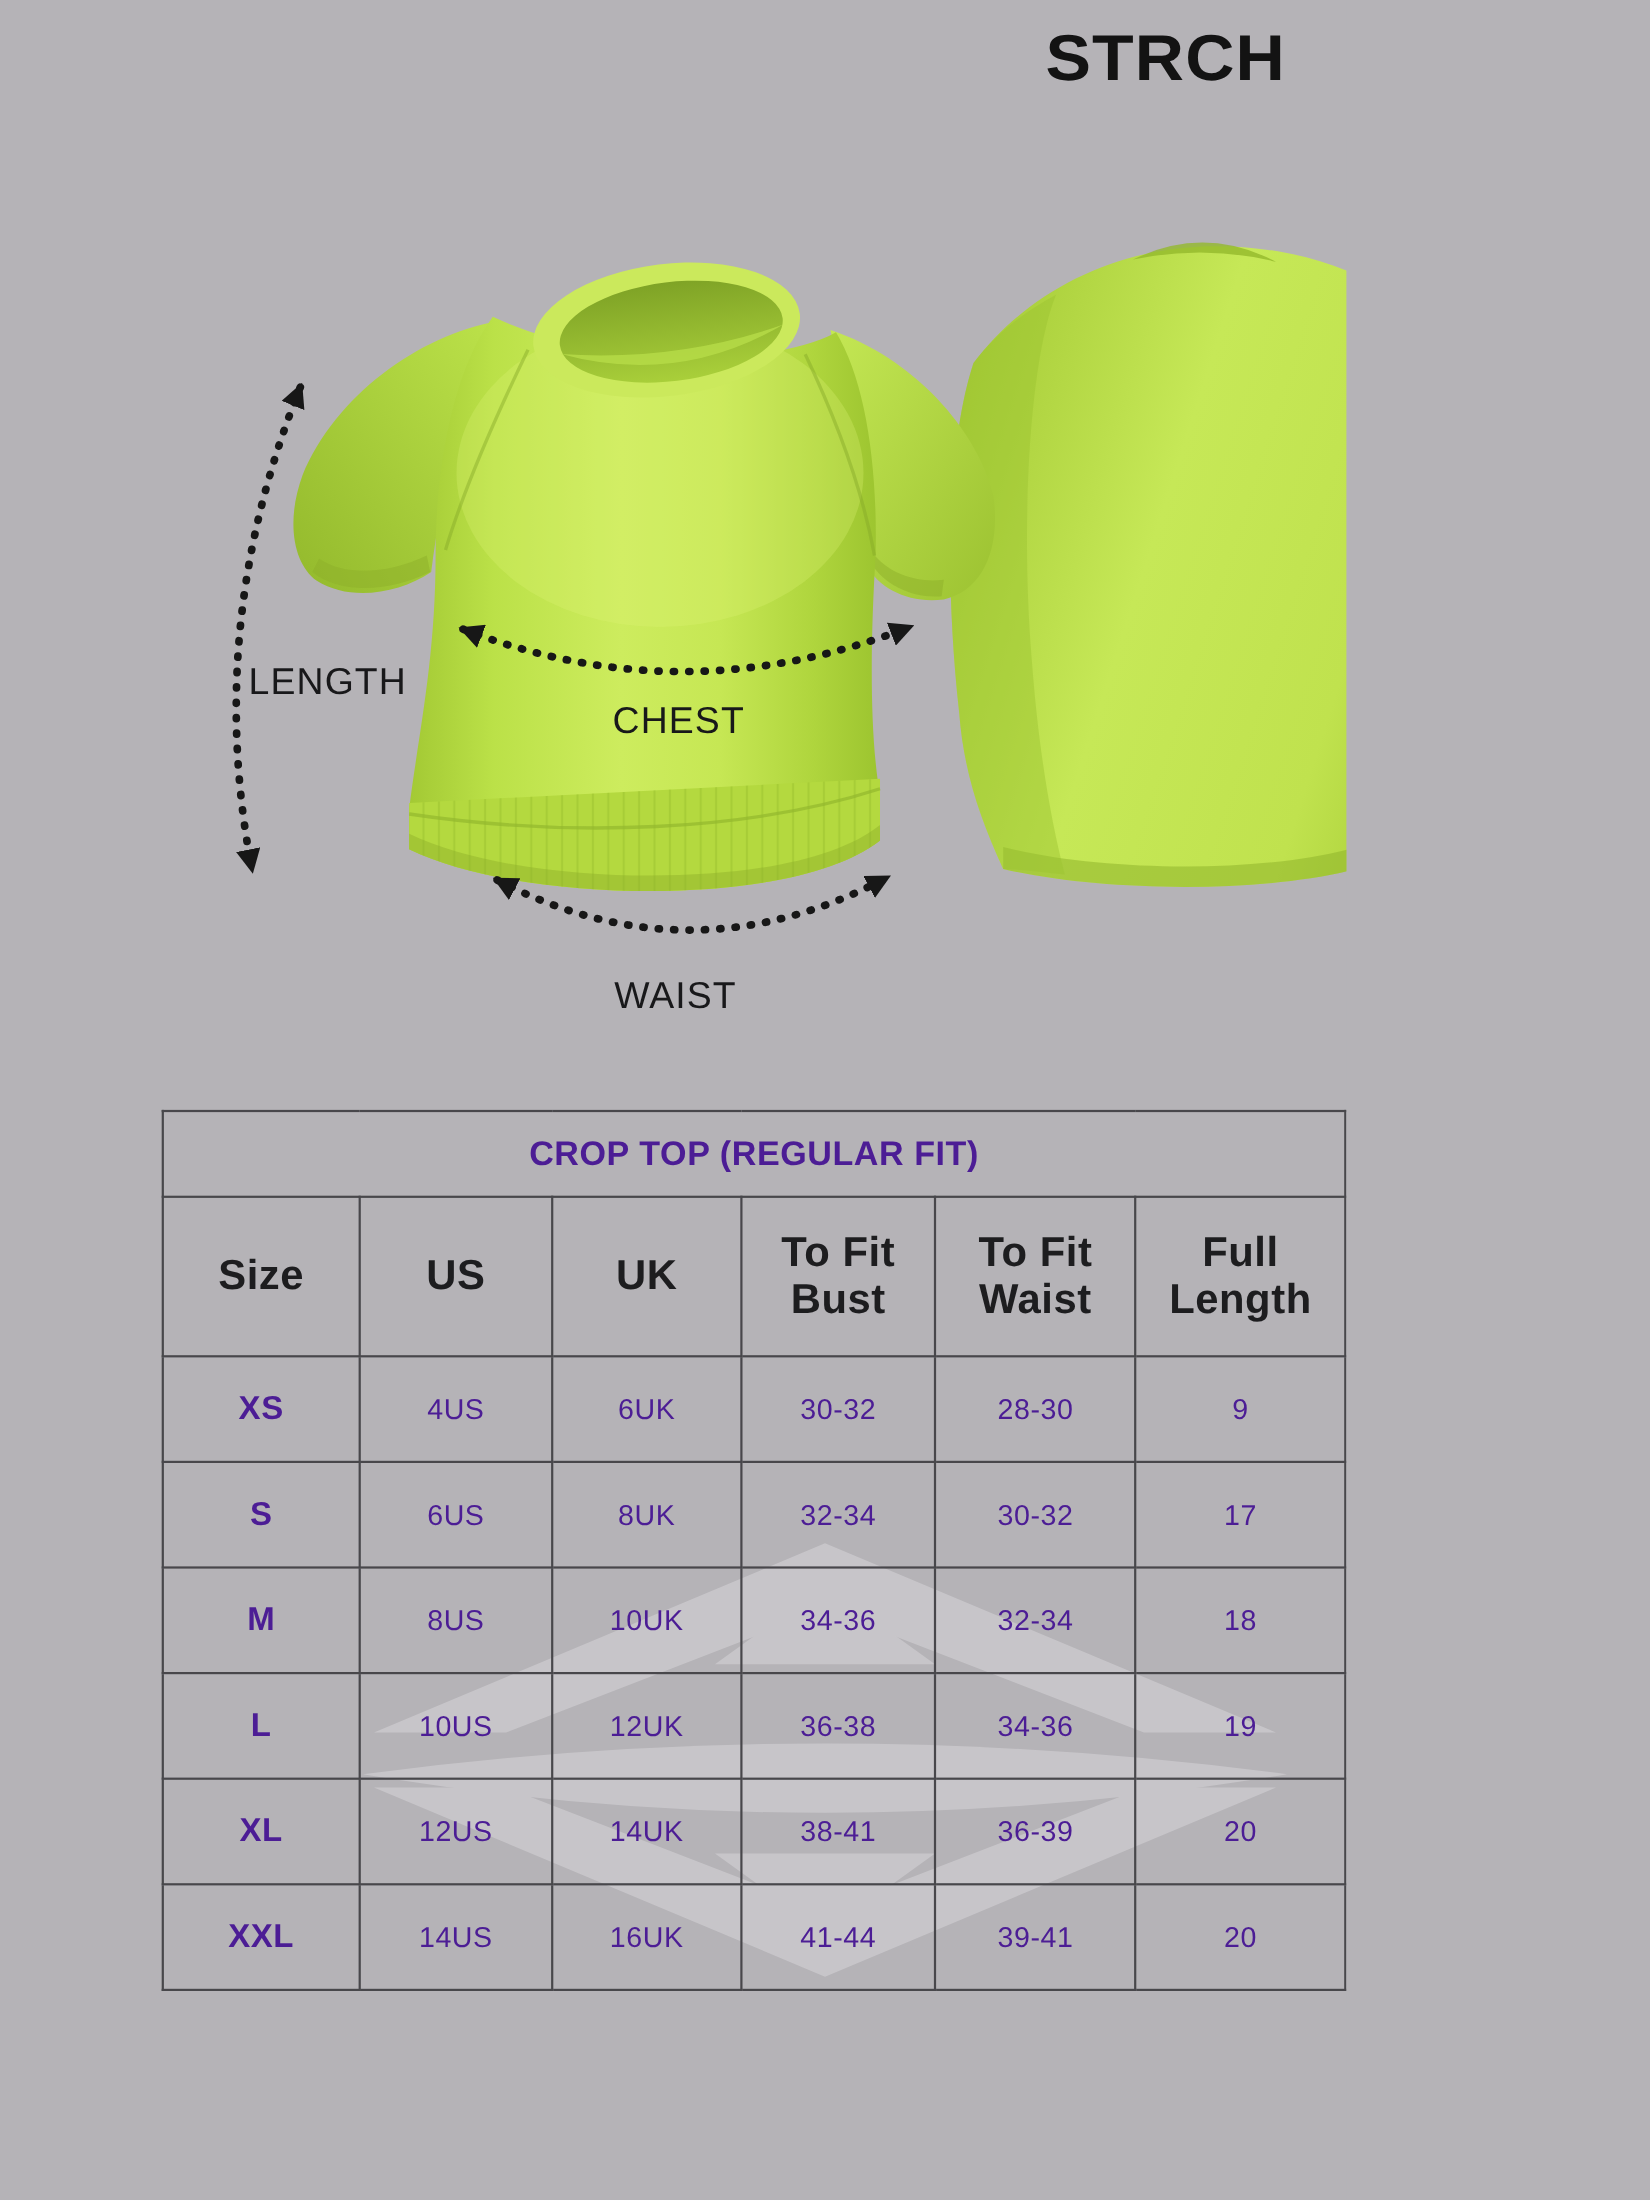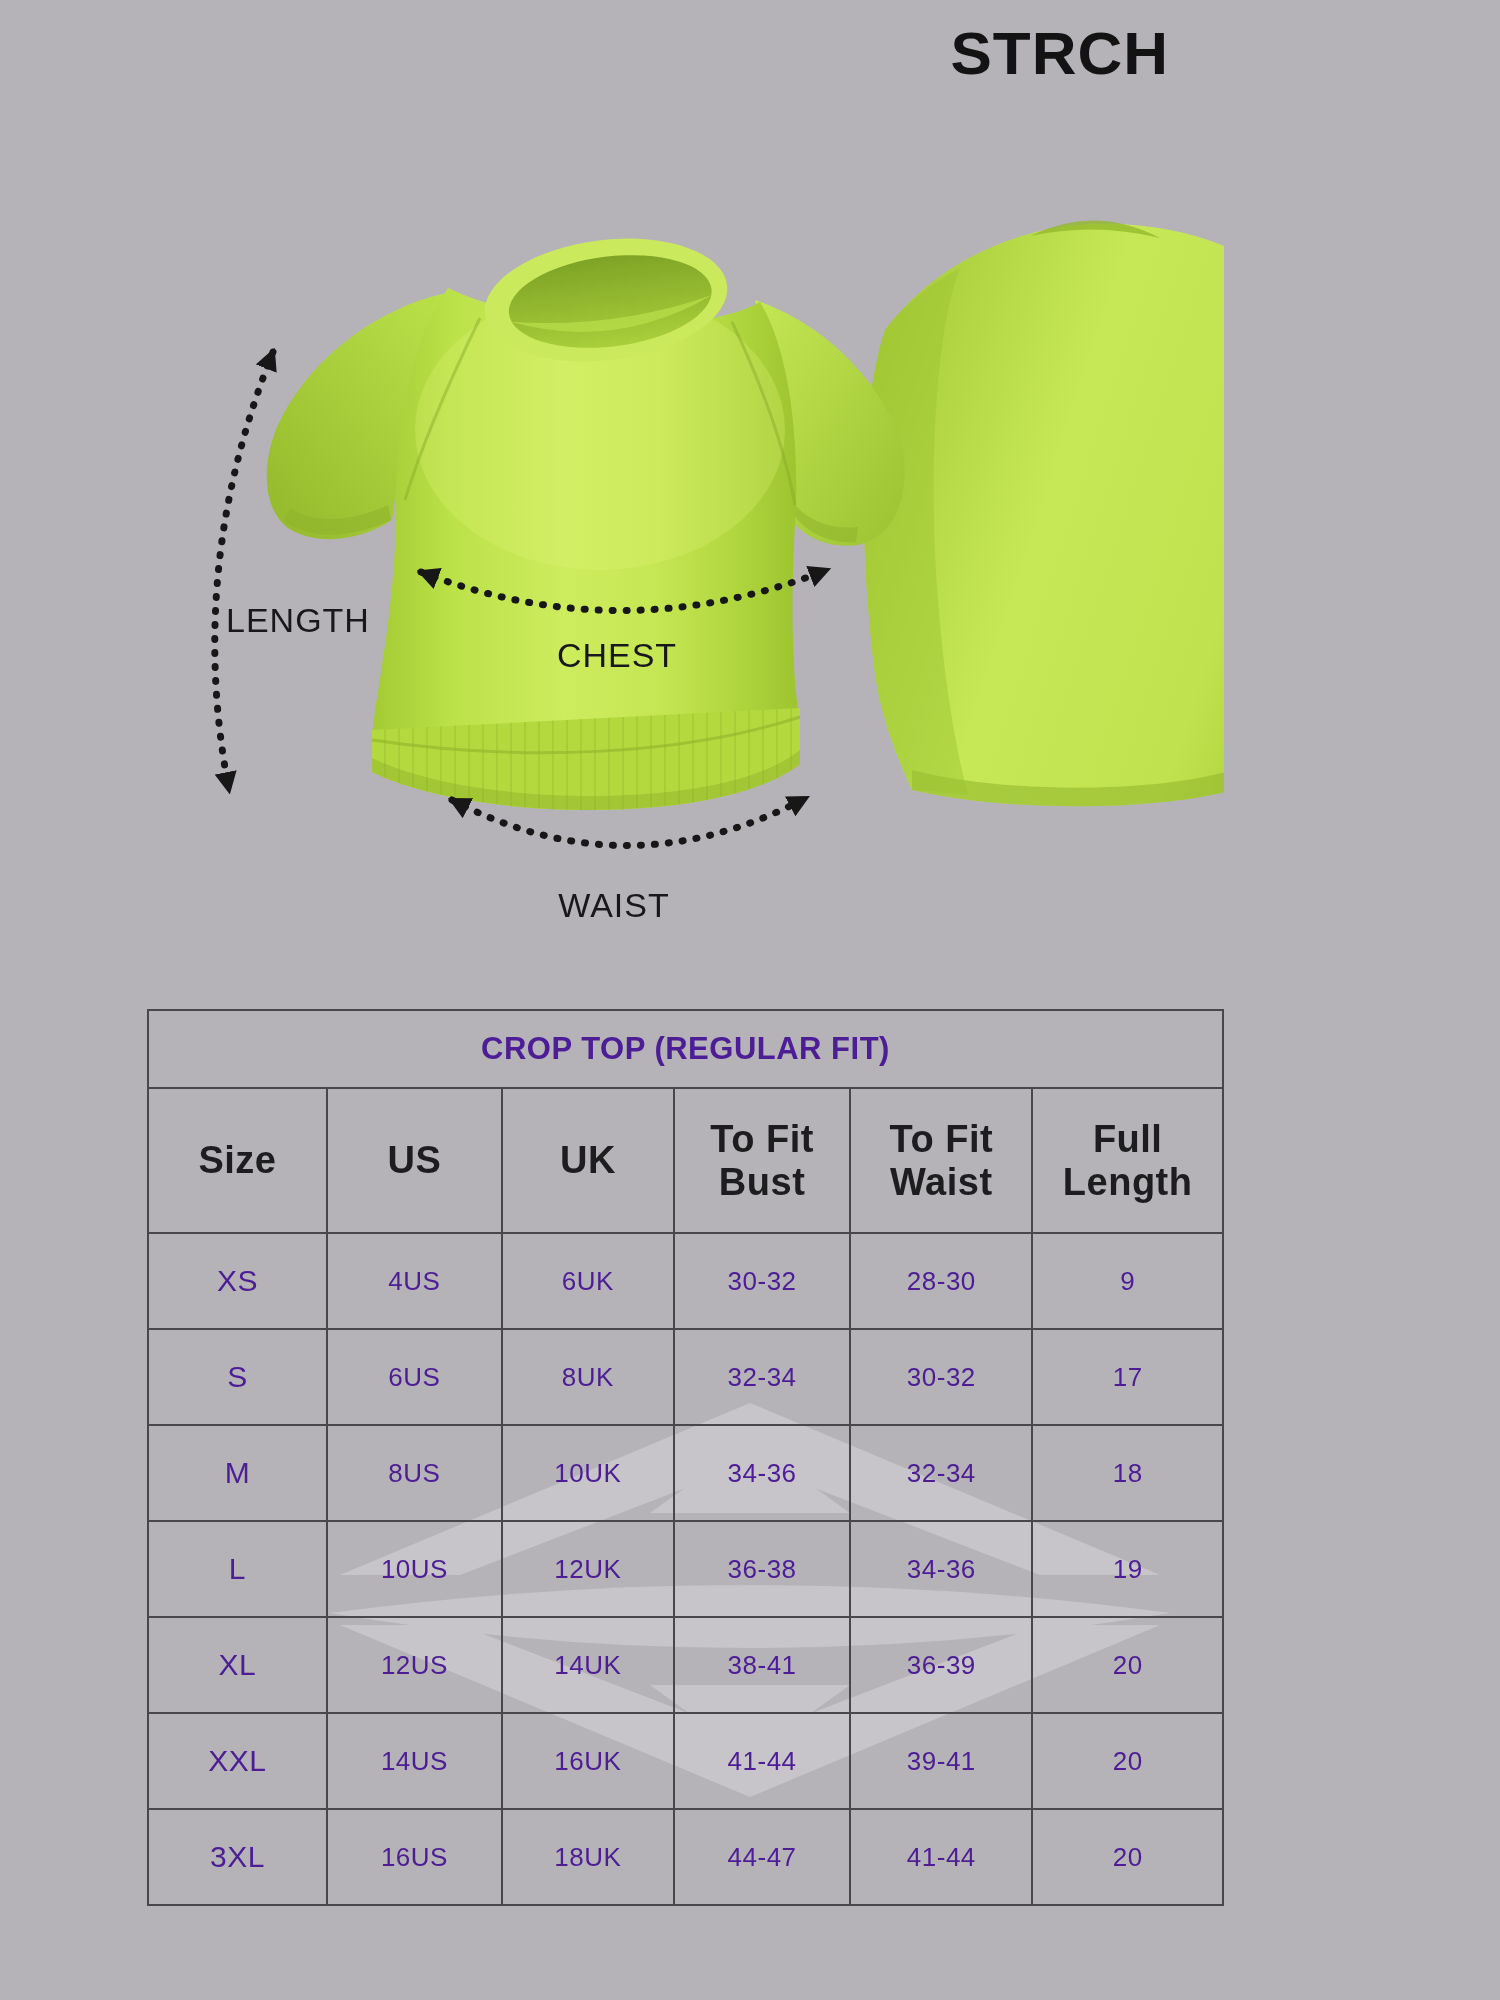--- a/index.html
+++ b/index.html
@@ -29,21 +29,21 @@
     position:absolute;left:147px;top:1009px;z-index:2;
     border-collapse:collapse;table-layout:fixed;background:transparent;
   }
   table.size td,table.size th{
     border:2px solid #48474b;text-align:center;vertical-align:middle;
     color:#4c1d95;padding:0;letter-spacing:.5px;
   }
   tr.t-title td{height:76px;font-size:31px;font-weight:bold;}
   tr.t-head th{height:143px;font-size:38px;font-weight:bold;color:#1d1d1f;}
   tr.t-row td{height:94px;font-size:26px;font-weight:normal;}
-  tr.t-row td.c-size{font-size:30px;font-weight:normal;}
+  tr.t-row td.c-size{font-size:30px;font-weight:bold;}
 </style>
 </head>
 <body>
 
 <div class="page">
 
   <div class="logo">STRCH</div>
 
   <svg class="illus" viewBox="0 0 1500 1000" xmlns="http://www.w3.org/2000/svg">
     <defs>
@@ -234,24 +234,16 @@
         <td>20</td>
       </tr>
       <tr class="t-row">
         <td class="c-size">XXL</td>
         <td>14US</td>
         <td>16UK</td>
         <td>41-44</td>
         <td>39-41</td>
         <td>20</td>
       </tr>
-      <tr class="t-row">
-        <td class="c-size">3XL</td>
-        <td>16US</td>
-        <td>18UK</td>
-        <td>44-47</td>
-        <td>41-44</td>
-        <td>20</td>
-      </tr>
     </tbody>
   </table>
 
 </div>
 
 </body></html>

